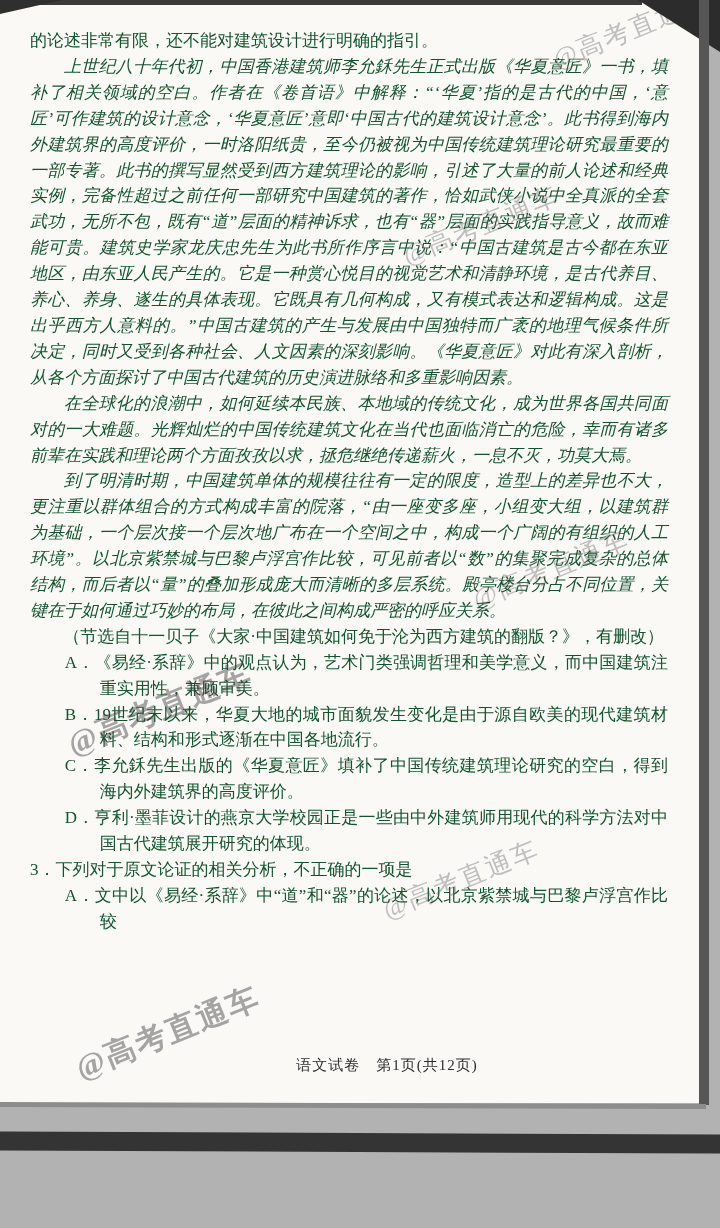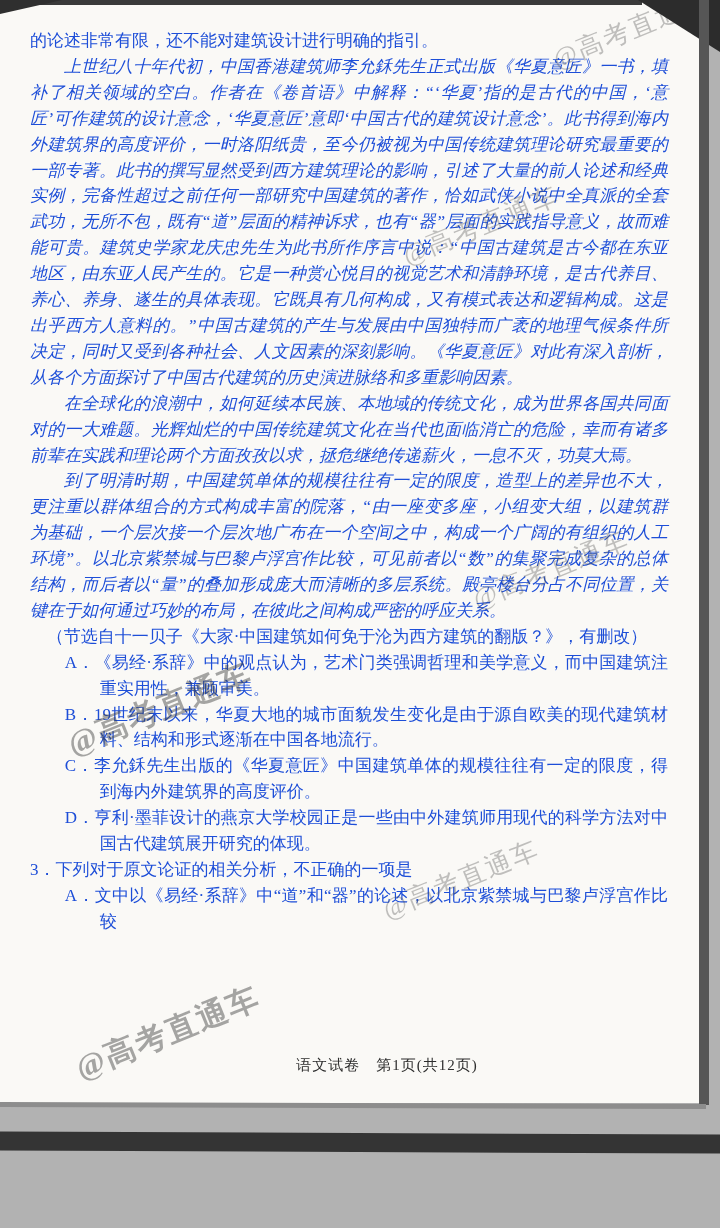--- a/index.html
+++ b/index.html
@@ -15,25 +15,25 @@
   }
   
   .paper {
     position:absolute; left:0; top:0;
     width:702px; height:1103px;
     background:#faf9f6;
   }
   .content {
     position:absolute; left:30px; top:28px; width:638px;
     font-size:17px; line-height:25.9px;
-    color:#1d4ed8; text-align:justify;
+    color:#14532d; text-align:justify;
   }
   .content p { margin:0; }
   .indent { text-indent:2em;font-style:italic; }
-  .attribution { text-align:center; padding-right:4px; }
+  .attribution { text-align:right; padding-right:4px; }
   .stem { text-indent:0; }
   .option { padding-left:4.1em; text-indent:-2.05em; }
   .footer {
     position:absolute; bottom:28px; left:0; width:100%;
     text-align:center; font-size:15px; color:#2d2d2d;
     letter-spacing:1px;
     margin-left:36px;
   }
   
   .watermark {
@@ -77,21 +77,21 @@
 
   <div class="paper">
     <div class="content">
       <p>的论述非常有限，还不能对建筑设计进行明确的指引。</p>
       <p class="indent">上世纪八十年代初，中国香港建筑师李允鉌先生正式出版《华夏意匠》一书，填补了相关领域的空白。作者在《卷首语》中解释：“‘华夏’指的是古代的中国，‘意匠’可作建筑的设计意念，‘华夏意匠’意即‘中国古代的建筑设计意念’。此书得到海内外建筑界的高度评价，一时洛阳纸贵，至今仍被视为中国传统建筑理论研究最重要的一部专著。此书的撰写显然受到西方建筑理论的影响，引述了大量的前人论述和经典实例，完备性超过之前任何一部研究中国建筑的著作，恰如武侠小说中全真派的全套武功，无所不包，既有“道”层面的精神诉求，也有“器”层面的实践指导意义，故而难能可贵。建筑史学家龙庆忠先生为此书所作序言中说：“中国古建筑是古今都在东亚地区，由东亚人民产生的。它是一种赏心悦目的视觉艺术和清静环境，是古代养目、养心、养身、遂生的具体表现。它既具有几何构成，又有模式表达和逻辑构成。这是出乎西方人意料的。”中国古建筑的产生与发展由中国独特而广袤的地理气候条件所决定，同时又受到各种社会、人文因素的深刻影响。《华夏意匠》对此有深入剖析，从各个方面探讨了中国古代建筑的历史演进脉络和多重影响因素。</p>
       <p class="indent">在全球化的浪潮中，如何延续本民族、本地域的传统文化，成为世界各国共同面对的一大难题。光辉灿烂的中国传统建筑文化在当代也面临消亡的危险，幸而有诸多前辈在实践和理论两个方面孜孜以求，拯危继绝传递薪火，一息不灭，功莫大焉。</p>
       <p class="indent">到了明清时期，中国建筑单体的规模往往有一定的限度，造型上的差异也不大，更注重以群体组合的方式构成丰富的院落，“由一座变多座，小组变大组，以建筑群为基础，一个层次接一个层次地广布在一个空间之中，构成一个广阔的有组织的人工环境”。以北京紫禁城与巴黎卢浮宫作比较，可见前者以“数”的集聚完成复杂的总体结构，而后者以“量”的叠加形成庞大而清晰的多层系统。殿亭楼台分占不同位置，关键在于如何通过巧妙的布局，在彼此之间构成严密的呼应关系。</p>
       <p class="attribution">（节选自十一贝子《大家·中国建筑如何免于沦为西方建筑的翻版？》，有删改）</p>
       <p class="option">A．《易经·系辞》中的观点认为，艺术门类强调哲理和美学意义，而中国建筑注重实用性，兼顾审美。</p>
       <p class="option">B．19世纪末以来，华夏大地的城市面貌发生变化是由于源自欧美的现代建筑材料、结构和形式逐渐在中国各地流行。</p>
-      <p class="option">C．李允鉌先生出版的《华夏意匠》中国建筑单体的规模往往有一定的限度，得到海内外建筑界的高度评价。</p>
+      <p class="option">C．李允鉌先生出版的《华夏意匠》填补了中国传统建筑理论研究的空白，得到海内外建筑界的高度评价。</p>
       <p class="option">D．亨利·墨菲设计的燕京大学校园正是一些由中外建筑师用现代的科学方法对中国古代建筑展开研究的体现。</p>
       <p class="stem">3．下列对于原文论证的相关分析，不正确的一项是</p>
       <p class="option">A．文中以《易经·系辞》中“道”和“器”的论述，以北京紫禁城与巴黎卢浮宫作比较</p>
     </div>
     <div class="footer">语文试卷　第1页(共12页)</div>
   </div>
 
   <div class="watermark" style="left:548px; top:12px;">@高考直通车</div>
   <div class="watermark" style="left:398px; top:208px;">@高考直通车</div>
   <div class="watermark" style="left:468px; top:552px;">@高考直通车</div>

